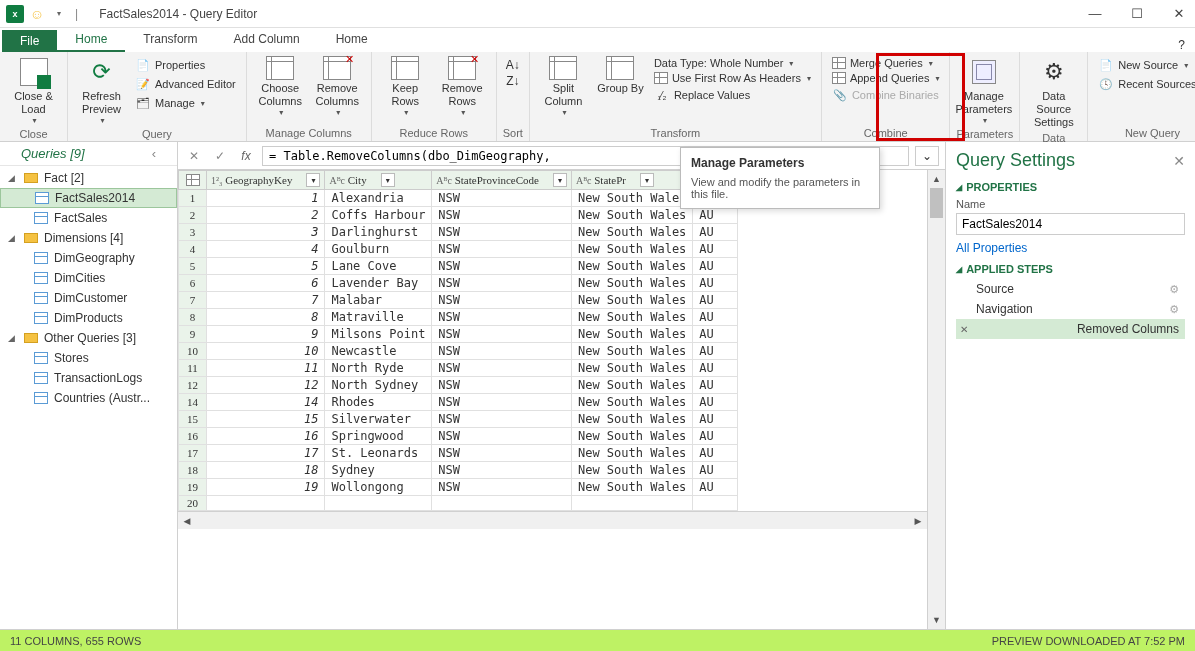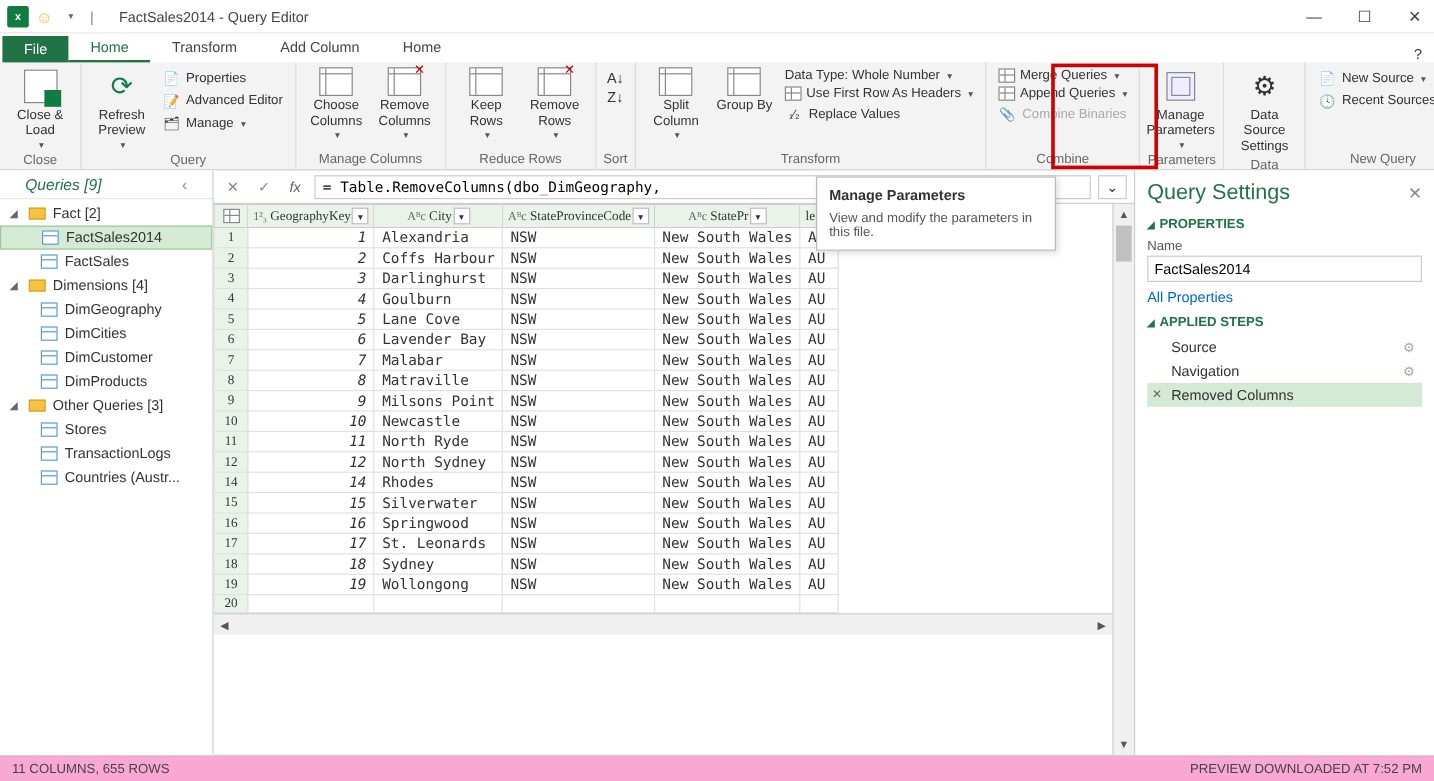--- a/index.html
+++ b/index.html
@@ -53,21 +53,21 @@
 .center { flex: 1; display: flex; flex-direction: column; min-width: 0; }
 .formula-bar { height: 28px; display: flex; align-items: center; padding: 3px 6px; gap: 6px; border-bottom: 1px solid #d0d0d0; }
 .formula-bar .fbtn { width: 20px; height: 20px; display:flex; align-items:center; justify-content:center; color:#888; border:1px solid transparent; }
 .formula-bar .fx { font-style: italic; color: #666; }
 .formula-bar input { flex: 1; border: 1px solid #ccc; padding: 2px 6px; font-family: Consolas, monospace; font-size: 12px; background:#fff; }
 .formula-bar .expand-fb { border:1px solid #ccc; width: 24px; height: 20px; display:flex; align-items:center; justify-content:center; }
 
 .grid-wrap { flex: 1; overflow: hidden; position: relative; display: flex; }
 .grid { border-collapse: collapse; font-family: Consolas, monospace; font-size: 12px; flex:1; }
 .grid th { background: #eaf3ea; border: 1px solid #ccc; padding: 2px 4px; font-weight: normal; position: sticky; top: 0; font-family: "Segoe UI"; font-size:11px; text-align:left; }
-.grid th .col-head { display:flex; align-items:center; gap:1px; justify-content:center; }
+.grid th .col-head { display:flex; align-items:center; gap:14px; justify-content:flex-start; }
 .grid th .type-ic { font-size:10px; color:#666; }
 .grid th .filter-btn { border:1px solid #bbb; width:14px; height:14px; display:flex; align-items:center; justify-content:center; font-size:8px; background:#fff; }
 .grid td { border: 1px solid #e0e0e0; padding: 1px 6px; white-space: nowrap; }
 .grid td.rownum { background: #eaf3ea; text-align: center; width: 28px; font-family:"Segoe UI"; font-size:11px; }
 .grid td.num { text-align: right; font-style: italic; }
 .vscroll { width: 18px; background: #f0f0f0; border-left: 1px solid #d0d0d0; position: relative; }
 .vscroll .thumb { position:absolute; top: 18px; left:2px; right:2px; height: 30px; background:#c0c0c0; }
 .vscroll .arrow { position:absolute; left:0; right:0; height:18px; display:flex; align-items:center; justify-content:center; font-size:9px; color:#555; }
 .hscroll { height: 18px; background:#f0f0f0; border-top:1px solid #d0d0d0; position:relative; }
 .hscroll .arrow { position:absolute; top:0; bottom:0; width:18px; display:flex; align-items:center; justify-content:center; font-size:9px; color:#555; }
@@ -77,28 +77,28 @@
 .right-panel h2 { color: #217346; font-weight: normal; font-size: 18px; }
 .right-panel .close-x { color:#888; font-size:14px; }
 .section-head { color: #217346; font-size: 11px; font-weight: bold; margin: 8px 0 4px; display:flex; align-items:center; gap:4px; }
 .section-head::before { content:"◢"; font-size:8px; color:#217346; transform: rotate(0deg); }
 .right-panel label { font-size: 11px; color:#555; }
 .right-panel input.name-input { width: 100%; border: 1px solid #ccc; padding: 3px 5px; margin: 2px 0 6px; font-size:12px; }
 .right-panel .link { color: #0066cc; font-size:12px; margin-bottom:8px; display:block; }
 .steps { border: none; }
 .step { padding: 3px 6px 3px 20px; font-size:12px; display:flex; align-items:center; justify-content:space-between; position:relative; }
 .step .gear { color:#aaa; font-size:11px; }
-.step.selected { background: #d4ead4; }
+.step.selected { background: #d4ead4; justify-content: flex-end; }
 .step.selected::before { content:"✕"; position:absolute; left:4px; font-size:10px; color:#666; }
 
 .tooltip { position: absolute; background: #fff; border: 1px solid #bbb; box-shadow: 2px 2px 6px rgba(0,0,0,0.15); padding: 8px 10px; width: 200px; z-index: 100; }
 .tooltip .tt-title { font-weight: bold; margin-bottom: 6px; font-size:12px; }
 .tooltip .tt-body { font-size: 11px; color:#555; }
 
-.statusbar { height: 22px; background: #f9a8d4; border-top: 1px solid #d0d0d0; display: flex; align-items: center; justify-content: space-between; padding: 0 10px; font-size: 11px; color: #444; }
+.statusbar { height: 22px; background: #bef264; border-top: 1px solid #d0d0d0; display: flex; align-items: center; justify-content: space-between; padding: 0 10px; font-size: 11px; color: #444; }
 </style>
 </head>
 <body>
 
 <div class="titlebar">
   <div class="qat">
     <div class="app-icon">x</div>
     <div class="qat-btn smiley">☺</div>
     <div class="qat-btn" style="font-size:8px;color:#666;">▾</div>
     <span class="sep">|</span>

